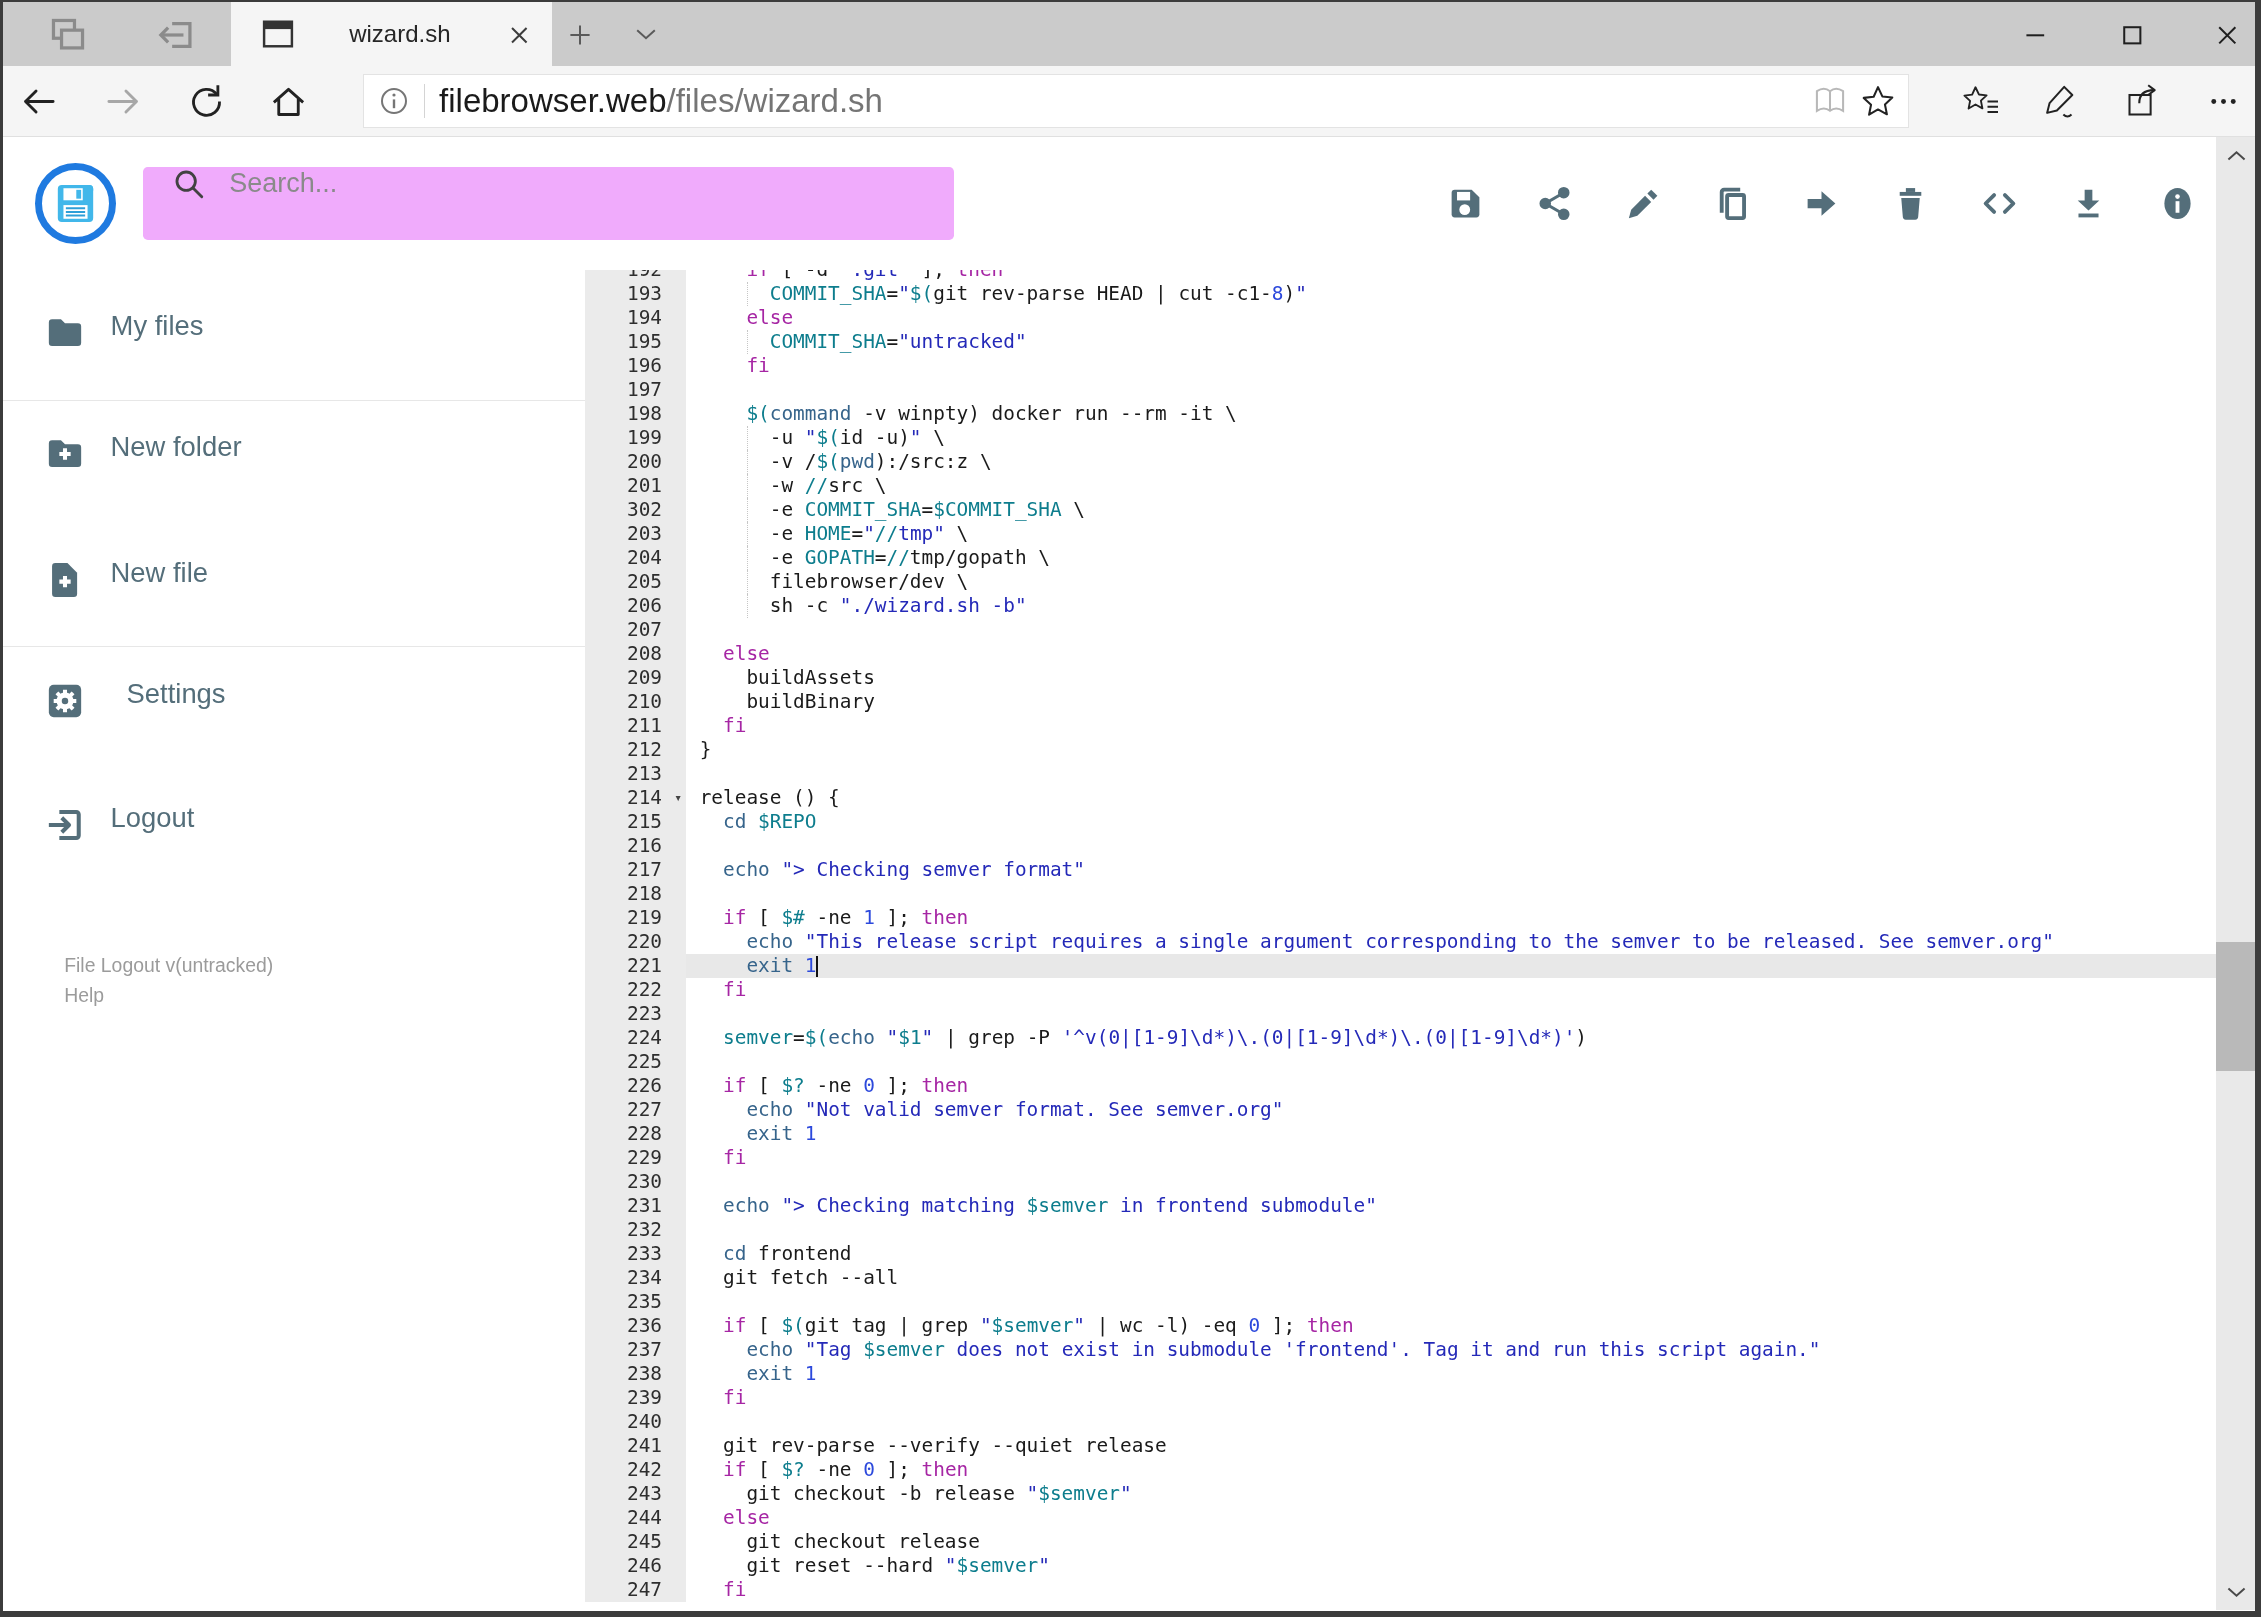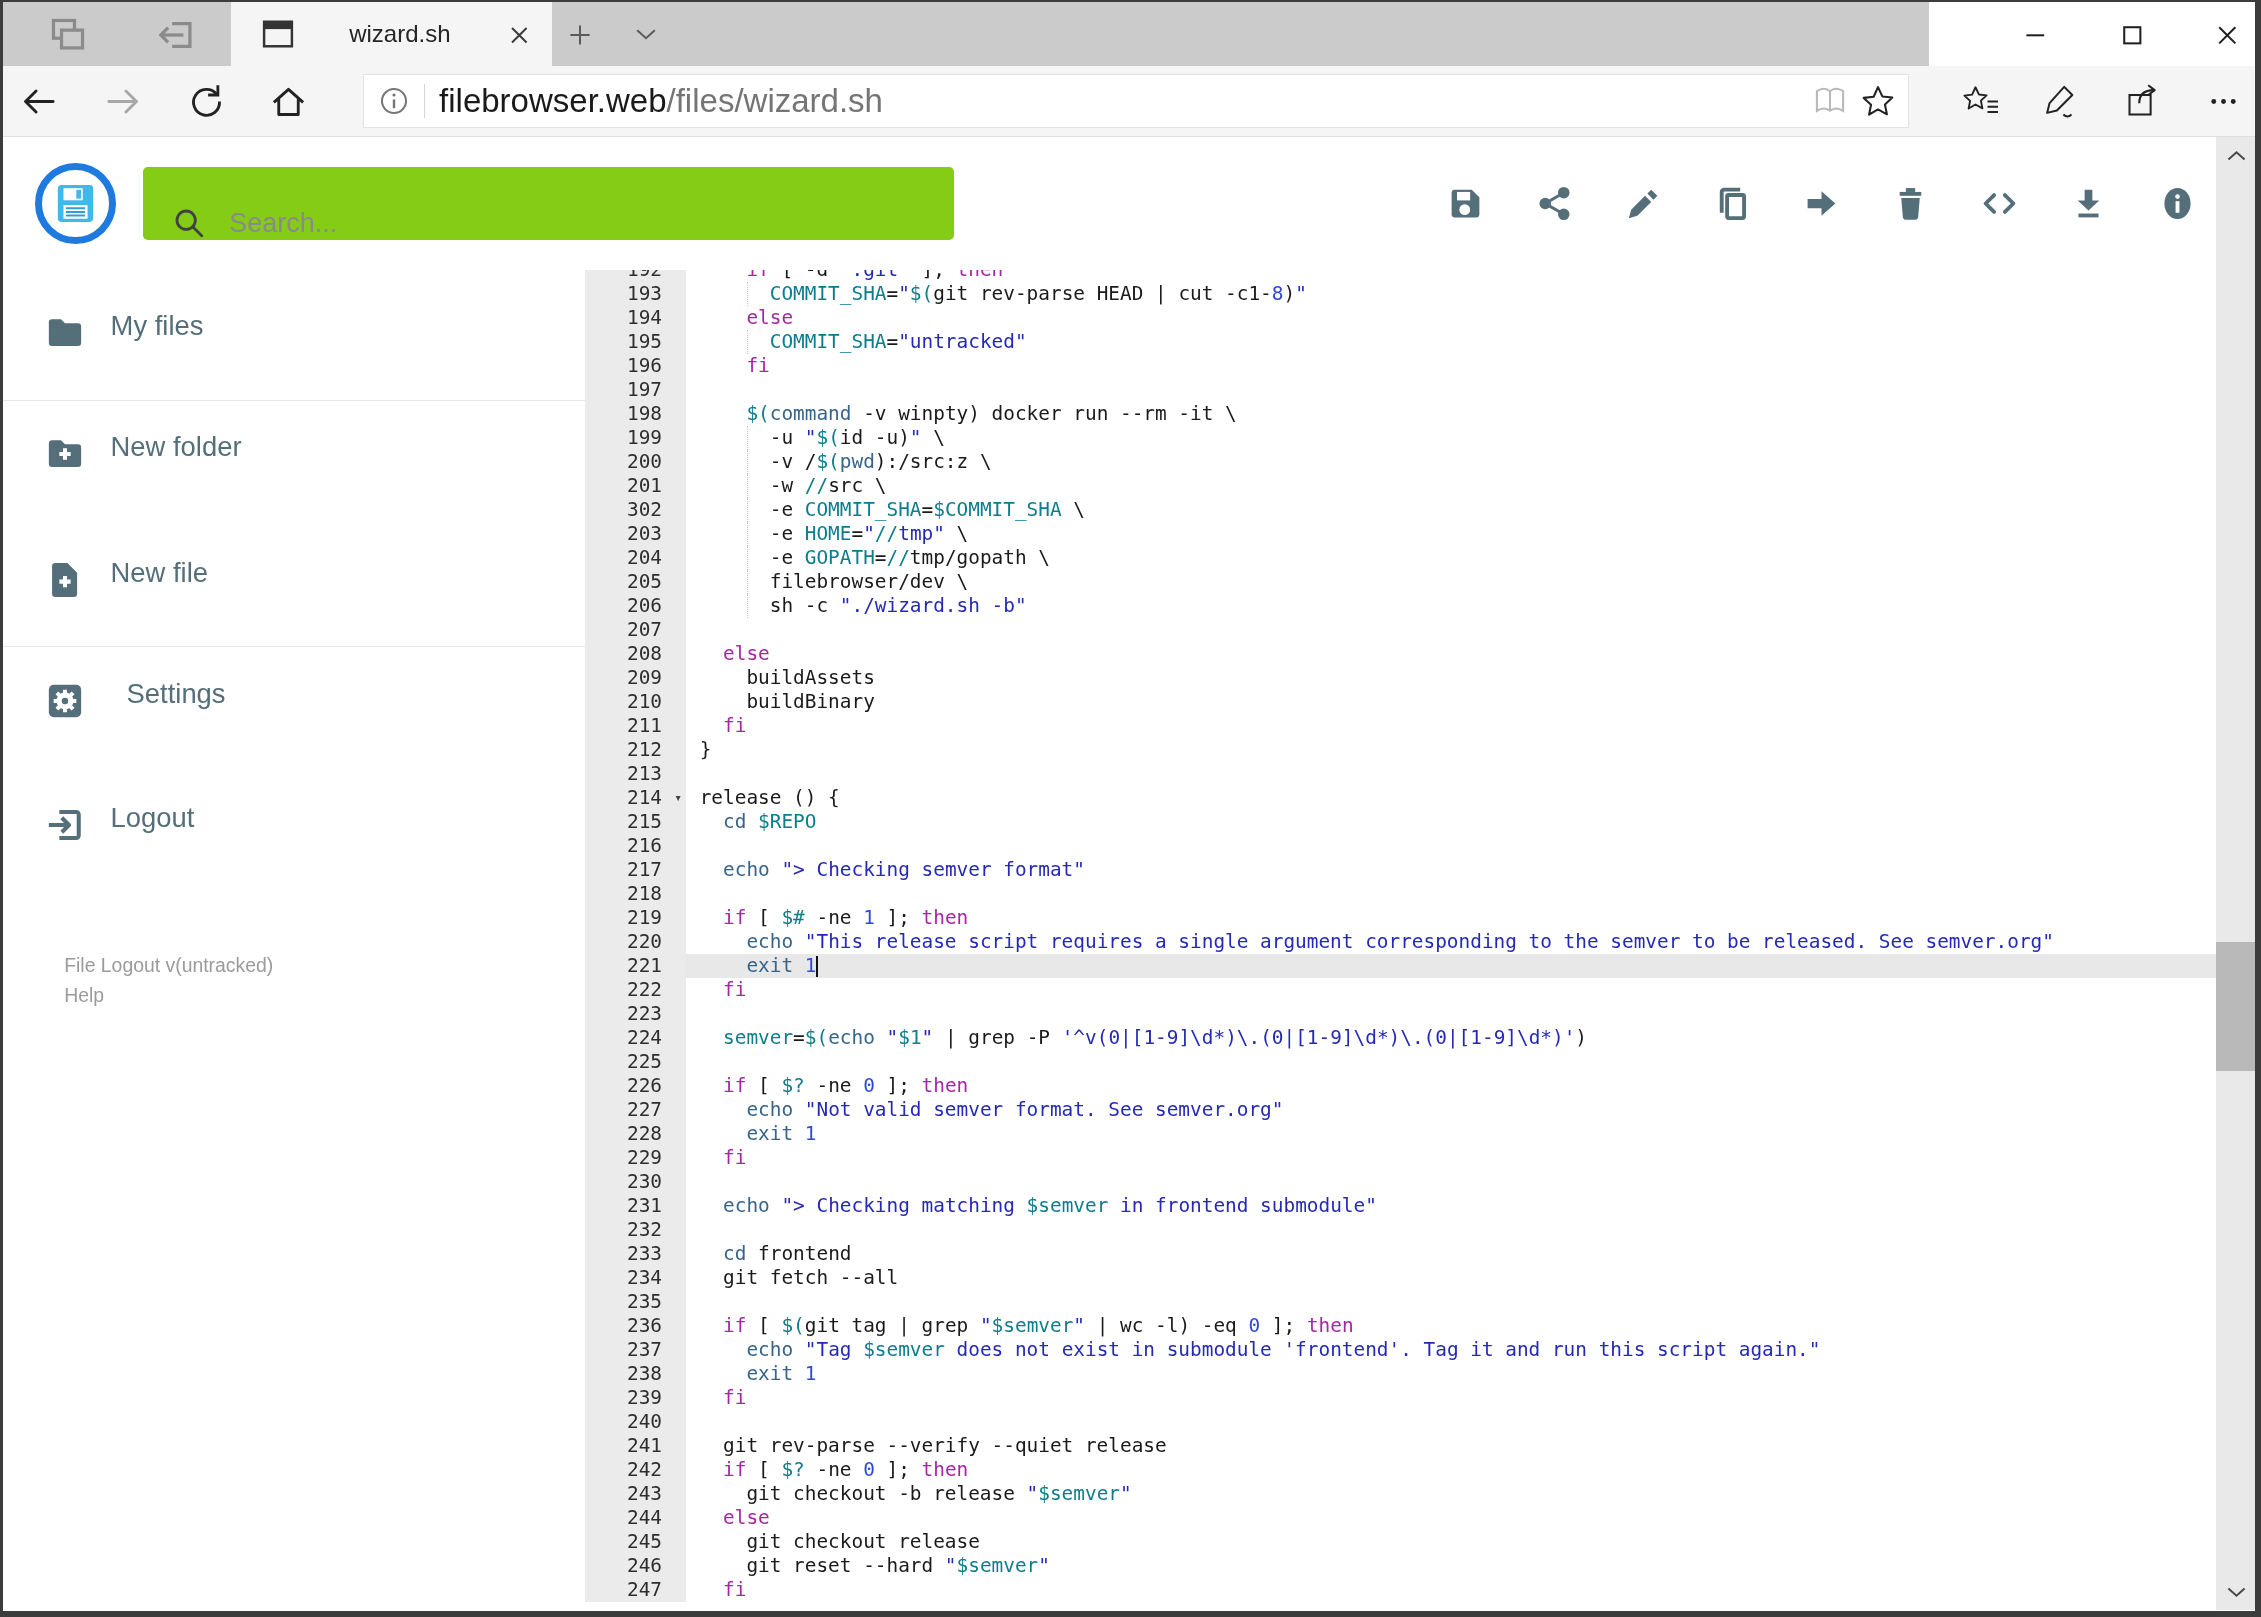--- a/index.html
+++ b/index.html
@@ -8,21 +8,21 @@
     font-family:"Liberation Sans", sans-serif;
   }
   svg{display:block}
   
   .frame{position:absolute;background:#3c3c3c;z-index:60}
   .frame.top{left:0;top:0;width:100%;height:2.4px}
   .frame.left{left:0;top:0;width:3.2px;height:100%}
   .frame.right{right:0;top:0;width:5.7px;height:100%}
   .frame.bottom{left:0;bottom:0;width:100%;height:6.5px}
   
-  .titlebar{position:absolute;left:3.2px;top:2.4px;width:1926px;height:64px;background:#cbcbcb;}
+  .titlebar{position:absolute;left:3.2px;top:2.4px;width:2252px;height:64px;background:#cbcbcb;}
   .tb-ico{position:absolute;top:11.3px;width:42px;height:42px;display:flex;align-items:center;justify-content:center}
   .tab{position:absolute;left:228px;top:0;width:321px;height:64px;background:#f5f5f5;display:flex;align-items:center}
   .tab-favicon{position:absolute;left:29px;top:13.7px}
   .tab-title{position:absolute;left:118px;top:0;line-height:64px;font-size:24px;color:#262626;white-space:nowrap}
   .tab-close{position:absolute;right:18px;top:18px;width:29px;height:29px;display:flex;align-items:center;justify-content:center}
   .newtab{position:absolute;left:559px;top:18.6px;width:36px;height:27.4px;display:flex;align-items:center;justify-content:center}
   .tabchev{position:absolute;left:625px;top:21px;width:36px;height:22.6px;display:flex;align-items:center;justify-content:center}
   .winbtn{position:absolute;top:18px;width:32px;height:29px;display:flex;align-items:center;justify-content:center}
   
   .navbar{position:absolute;left:3.2px;top:66px;width:2252px;height:71px;background:#f5f5f5;border-bottom:0.8px solid #e0e0e0;box-sizing:border-box}
@@ -30,21 +30,21 @@
   .addressbar{position:absolute;left:360px;top:8px;width:1546px;height:54px;background:#ffffff;border:0.8px solid #e3e3e3;box-sizing:border-box;display:flex;align-items:center}
   .ab-divider{width:0.8px;height:34px;background:#d4d4d4;margin:0 14.5px 0 11.3px}
   .url{font-size:33px;white-space:nowrap}
   .url .domain{color:#1a1a1a}
   .url .path{color:#757575}
   .ab-spacer{flex:1}
   .ab-ico{width:37px;height:37px;display:flex;align-items:center;justify-content:center;margin-right:11.3px}
   
   .appheader{position:absolute;left:3.2px;top:137px;width:2252px;height:133px;background:#ffffff}
   .logo{position:absolute;left:32px;top:26px;width:81px;height:81px;border-radius:50%;border:7.3px solid var(--accent);box-sizing:border-box;background:#fff;display:flex;align-items:center;justify-content:center}
-  .searchbar{position:absolute;left:140px;top:30px;width:811px;height:73px;background:#84cc16;border-radius:4.8px;display:flex;align-items:flex-end;padding-left:29px;box-sizing:border-box}
+  .searchbar{position:absolute;left:140px;top:30px;width:811px;height:73px;background:#f0abfc;border-radius:4.8px;display:flex;align-items:flex-start;padding-left:29px;box-sizing:border-box}
   .search-input{border:none;outline:none;background:transparent;font-size:27px;color:#3a3a3a;margin-left:21px;width:662px;font-family:"Liberation Sans",sans-serif}
   .search-input::placeholder{color:#8a8a8a}
   .actions{position:absolute;right:59px;top:0;height:133px;display:flex;align-items:center;gap:52px}
   .hdr-btn{width:37px;height:37px;background:none;border:none;padding:0;cursor:pointer;display:flex;align-items:center;justify-content:center}
   
   .sidebar{position:absolute;left:3.2px;top:270px;width:582px;height:1340px;background:#ffffff}
   .sb-item{position:absolute;left:0;width:100%;height:65px;display:flex;align-items:flex-start;cursor:pointer}
   .sb-item .sb-ico{width:45px;height:45px;margin-left:39px;display:flex;align-items:center;justify-content:center}
   .sb-item .sb-label{margin-left:23.4px;font-size:27.4px;color:var(--icon)}
   .sb-divider{position:absolute;left:0;width:100%;height:0.8px;background:#e7e7e7}

